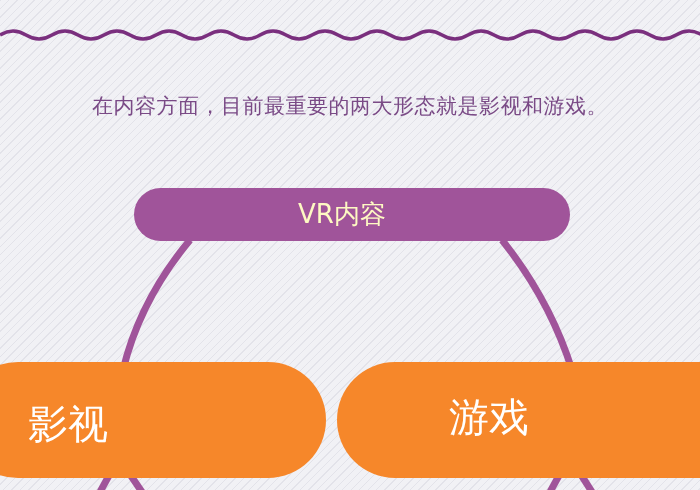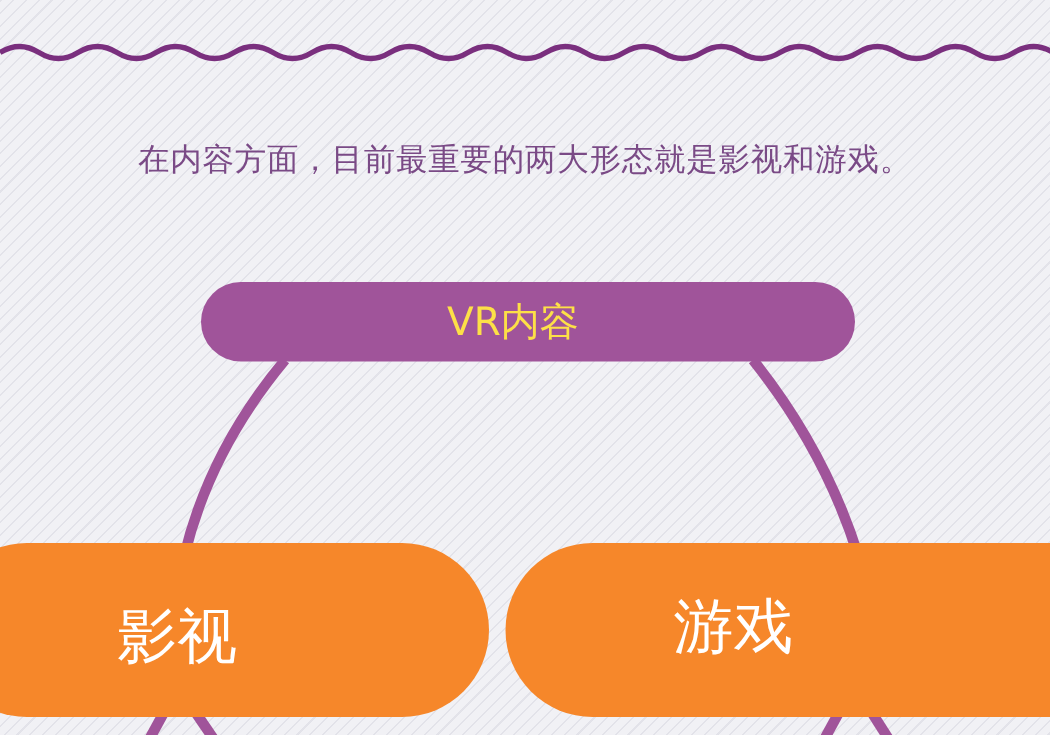--- a/index.html
+++ b/index.html
@@ -12,29 +12,29 @@
   .wave { position:absolute; left:0; top:20px; width:700px; height:30px; }
   .intro {
     position:absolute; left:0; top:92px; width:740px; text-align:center;
     font-size:21px; color:#7a4a86; letter-spacing:0.5px; white-space:nowrap;
     text-indent:-40px;
   }
   .lines { position:absolute; left:0; top:0; width:700px; height:490px; }
   .root-pill {
     position:absolute; left:134px; top:188px; width:436px; height:53px;
     background:#a0549a; border-radius:27px;
-    color:#fde047; font-size:26px; display:flex; align-items:center; justify-content:center;
+    color:#fef9c3; font-size:26px; display:flex; align-items:center; justify-content:center;
   }
   .root-pill span { margin-left:-20px; }
   .leaf {
     position:absolute; top:362px; height:116px; background:#f6872a;
     color:#fff; font-size:40px; display:flex; align-items:center;
   }
   .leaf.left { left:-40px; width:366px; border-radius:58px; }
-  .leaf.left span { margin-left:118px; margin-top:8px; }
+  .leaf.left span { margin-left:68px; margin-top:8px; }
   .leaf.right { left:337px; width:420px; border-radius:58px; }
   .leaf.right span { margin-left:112px; margin-top:-6px; }
 </style>
 </head>
 <body>
 
 <svg class="wave" viewBox="0 0 700 30" preserveAspectRatio="none">
   <path d="M0,15 Q13,7 26,15 T52,15 T78,15 T104,15 T130,15 T156,15 T182,15 T208,15 T234,15 T260,15 T286,15 T312,15 T338,15 T364,15 T390,15 T416,15 T442,15 T468,15 T494,15 T520,15 T546,15 T572,15 T598,15 T624,15 T650,15 T676,15 T702,15" fill="none" stroke="#7a2f7e" stroke-width="3.5"></path>
 </svg>
 

